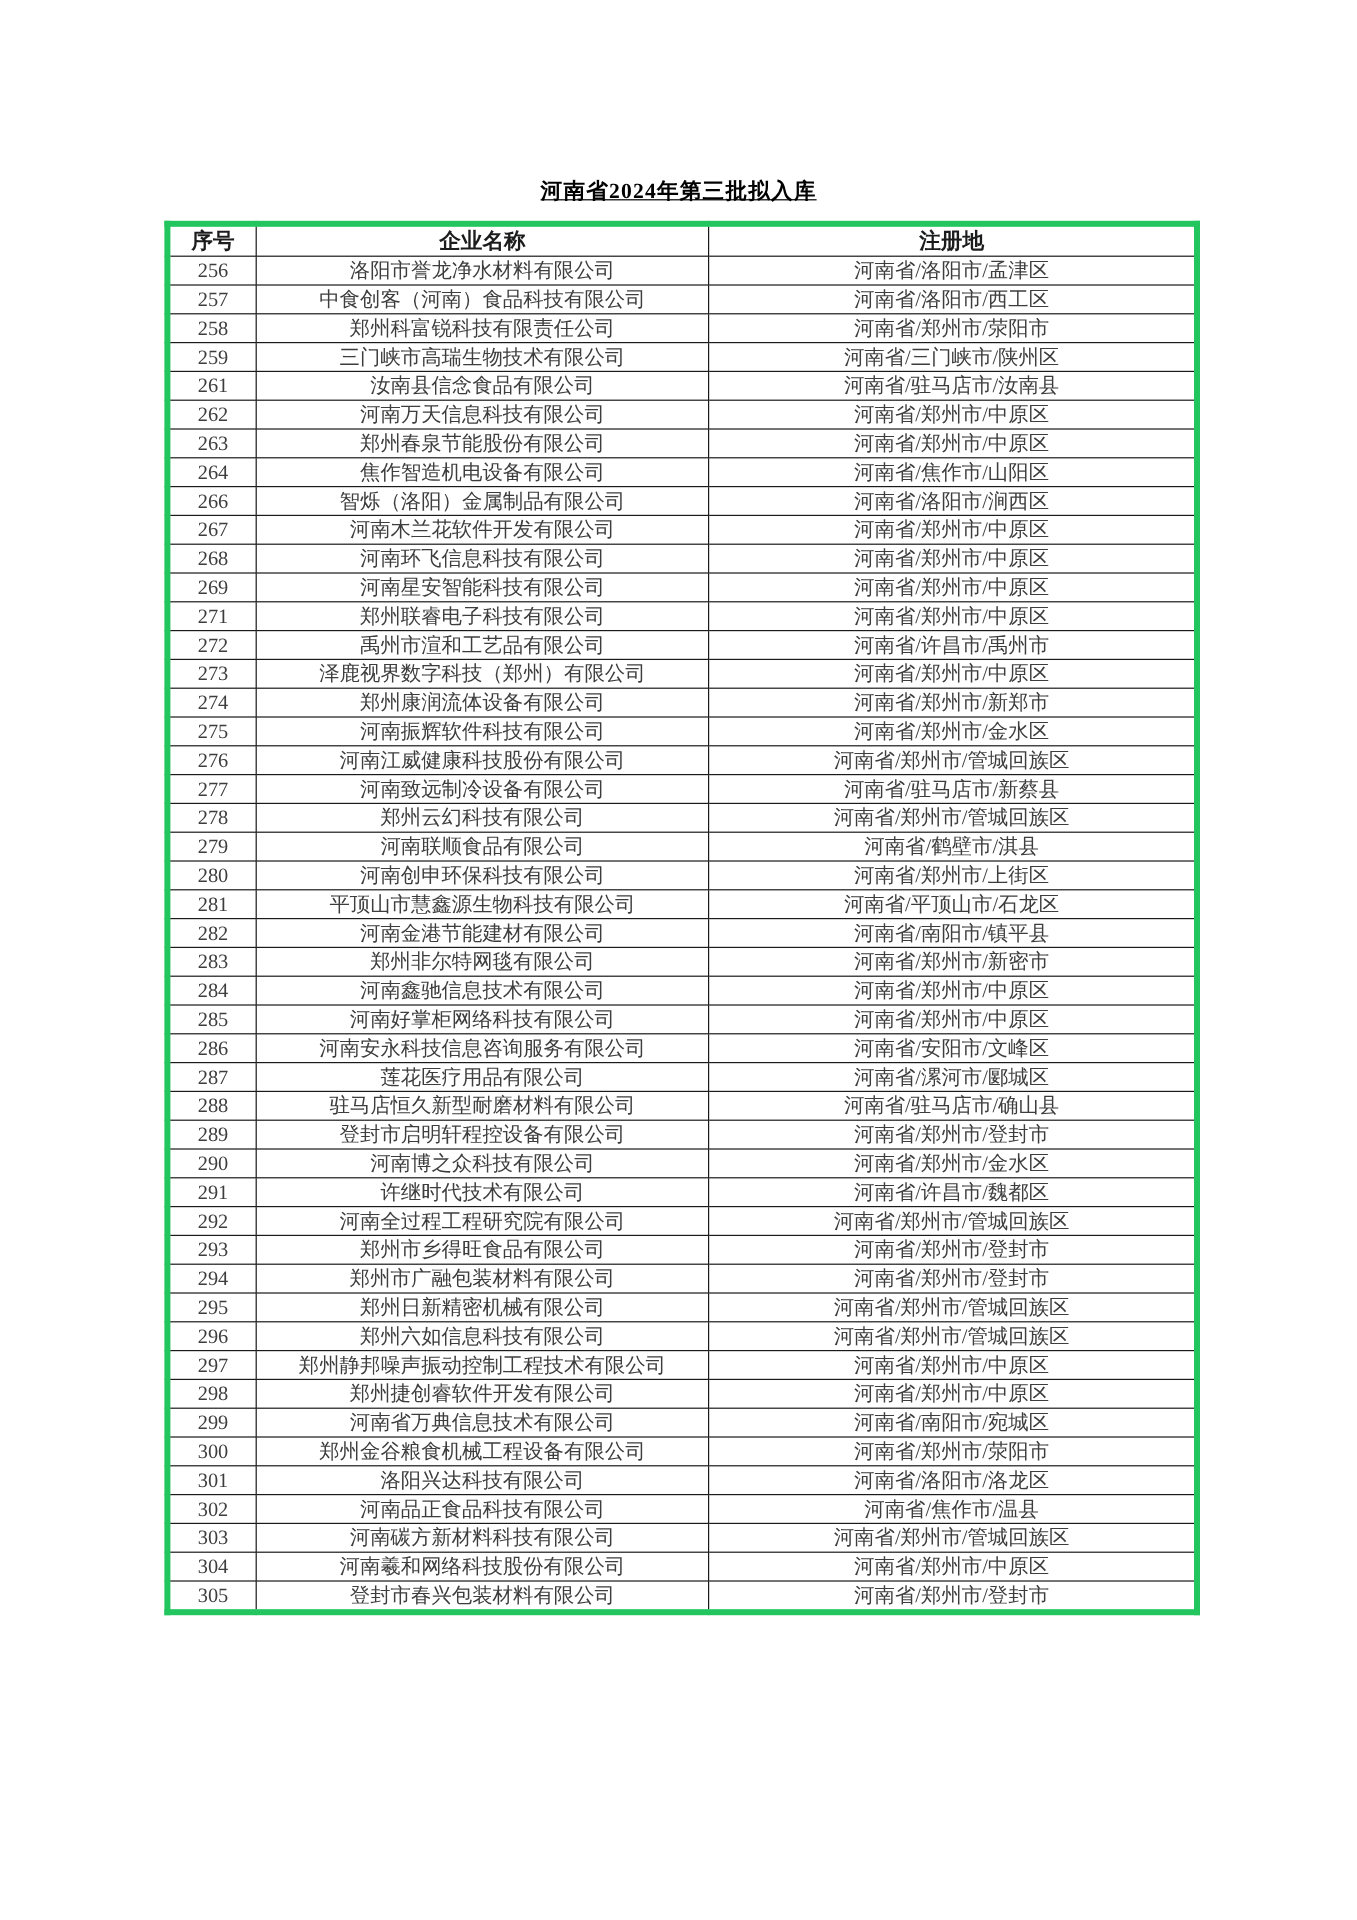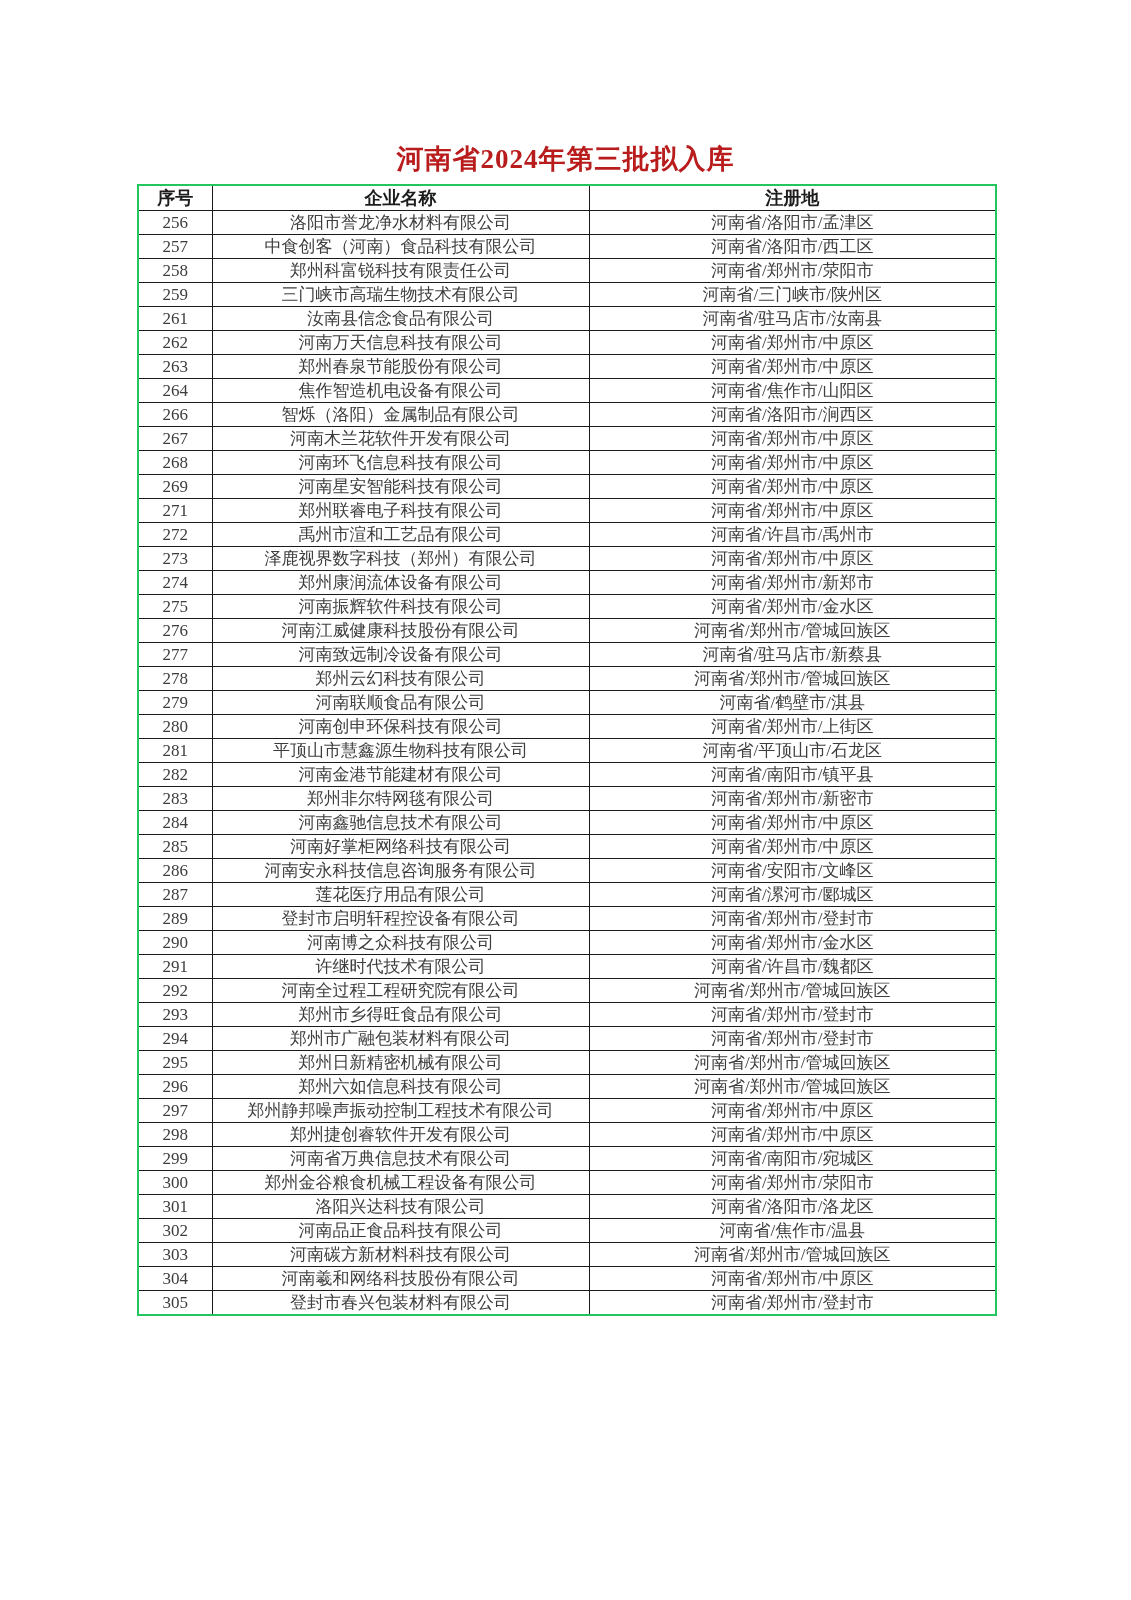--- a/index.html
+++ b/index.html
@@ -21,25 +21,26 @@
     top: 0;
     width: 1131px;
     height: 1600px;
     background: #ffffff;
   }
   .title-block {
     padding-top: 142px;
     text-align: center;
   }
   .title-line {
-    font-size: 27px;
+    font-size: 18px;
     font-weight: bold;
-    color: #b91c1c;
+    color: #000000;
     line-height: 34px;
     letter-spacing: 1px;
+    text-decoration: underline;
   }
   .doc-table {
     width: 858px;
     margin: 8px 0 0 137px;
     border-collapse: collapse;
     table-layout: fixed;
   }
   .doc-table col.c-num   { width: 74px; }
   .doc-table col.c-name  { width: 377px; }
   .doc-table col.c-reg   { width: 407px; }
@@ -56,21 +57,21 @@
     font-size: 18px;
     font-weight: bold;
     color: #1c1c1c;
   }
   .doc-table td {
     font-size: 17px;
     font-weight: normal;
     color: #3d3d3d;
   }
   .doc-table {
-    border: 2px solid #22c55e;
+    border: 5px solid #22c55e;
   }
 </style>
 </head>
 <body>
 
 <div class="page">
 
   <div class="title-block">
     <div class="title-line">河南省2024年第三批拟入库</div>
   </div>
@@ -228,20 +229,25 @@
           <td>286</td>
           <td>河南安永科技信息咨询服务有限公司</td>
           <td>河南省/安阳市/文峰区</td>
         </tr>
         <tr>
           <td>287</td>
           <td>莲花医疗用品有限公司</td>
           <td>河南省/漯河市/郾城区</td>
         </tr>
         <tr>
+          <td>288</td>
+          <td>驻马店恒久新型耐磨材料有限公司</td>
+          <td>河南省/驻马店市/确山县</td>
+        </tr>
+        <tr>
           <td>289</td>
           <td>登封市启明轩程控设备有限公司</td>
           <td>河南省/郑州市/登封市</td>
         </tr>
         <tr>
           <td>290</td>
           <td>河南博之众科技有限公司</td>
           <td>河南省/郑州市/金水区</td>
         </tr>
         <tr>

